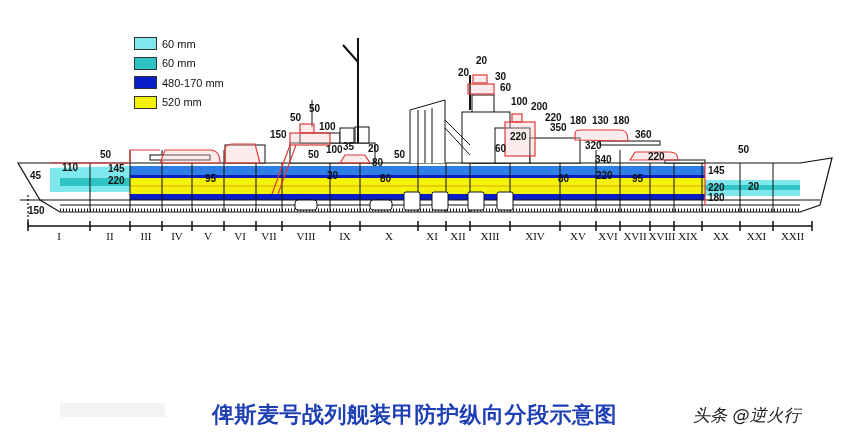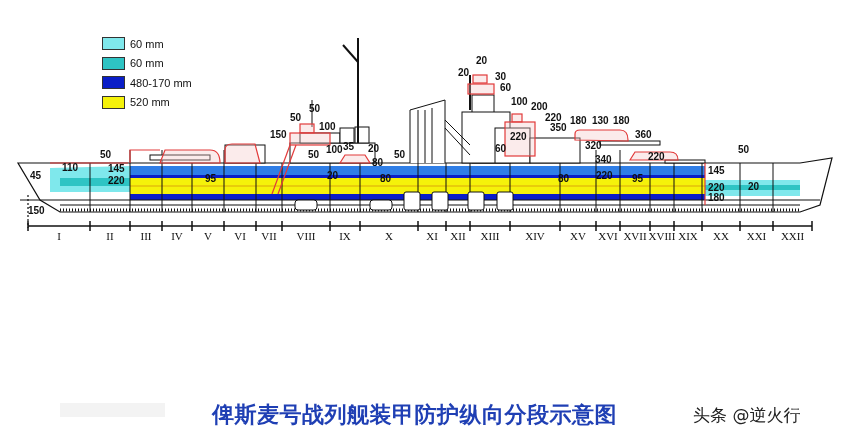--- a/index.html
+++ b/index.html
@@ -1,23 +1,23 @@
 <!DOCTYPE html>
 <html><head>
 <meta charset="utf-8">
 <style>
   html,body{margin:0;padding:0;background:#fff;}
   body{width:846px;height:441px;position:relative;overflow:hidden;font-family:"Liberation Sans",sans-serif;}
   #stage{position:absolute;left:0;top:0;width:846px;height:441px;}
   .legend{position:absolute;left:102px;top:34px;}
-  .legend-item{display:flex;align-items:center;height:19.5px;}
+  .legend-item{display:flex;align-items:center;height:19.5px;margin-left:32px;}
   .swatch{width:21px;height:11px;border:1px solid #333;margin-right:5px;}
   .legend-label{font-size:11px;color:#111;}
   .caption{position:absolute;left:212px;top:400px;font-size:22px;font-weight:bold;color:#1f3fb4;letter-spacing:0.5px;font-family:"DejaVu Sans",sans-serif;}
-  .watermark{position:absolute;left:693px;top:404px;font-size:17px;color:#222;font-family:"DejaVu Sans",sans-serif;}
+  .watermark{position:absolute;left:693px;top:404px;font-size:17px;color:#222;font-family:"DejaVu Sans",sans-serif;font-style:italic;}
   .lbl{font-family:"Liberation Sans",sans-serif;font-size:10px;fill:#111;font-weight:bold;}
   .sec{font-family:"Liberation Serif",serif;font-size:11px;fill:#111;}
   .faint{position:absolute;left:60px;top:403px;width:105px;height:14px;background:#f3f3f3;}
 </style>
 </head>
 <body>
 
 <div id="stage">
   <svg width="846" height="441" viewBox="0 0 846 441">
 

